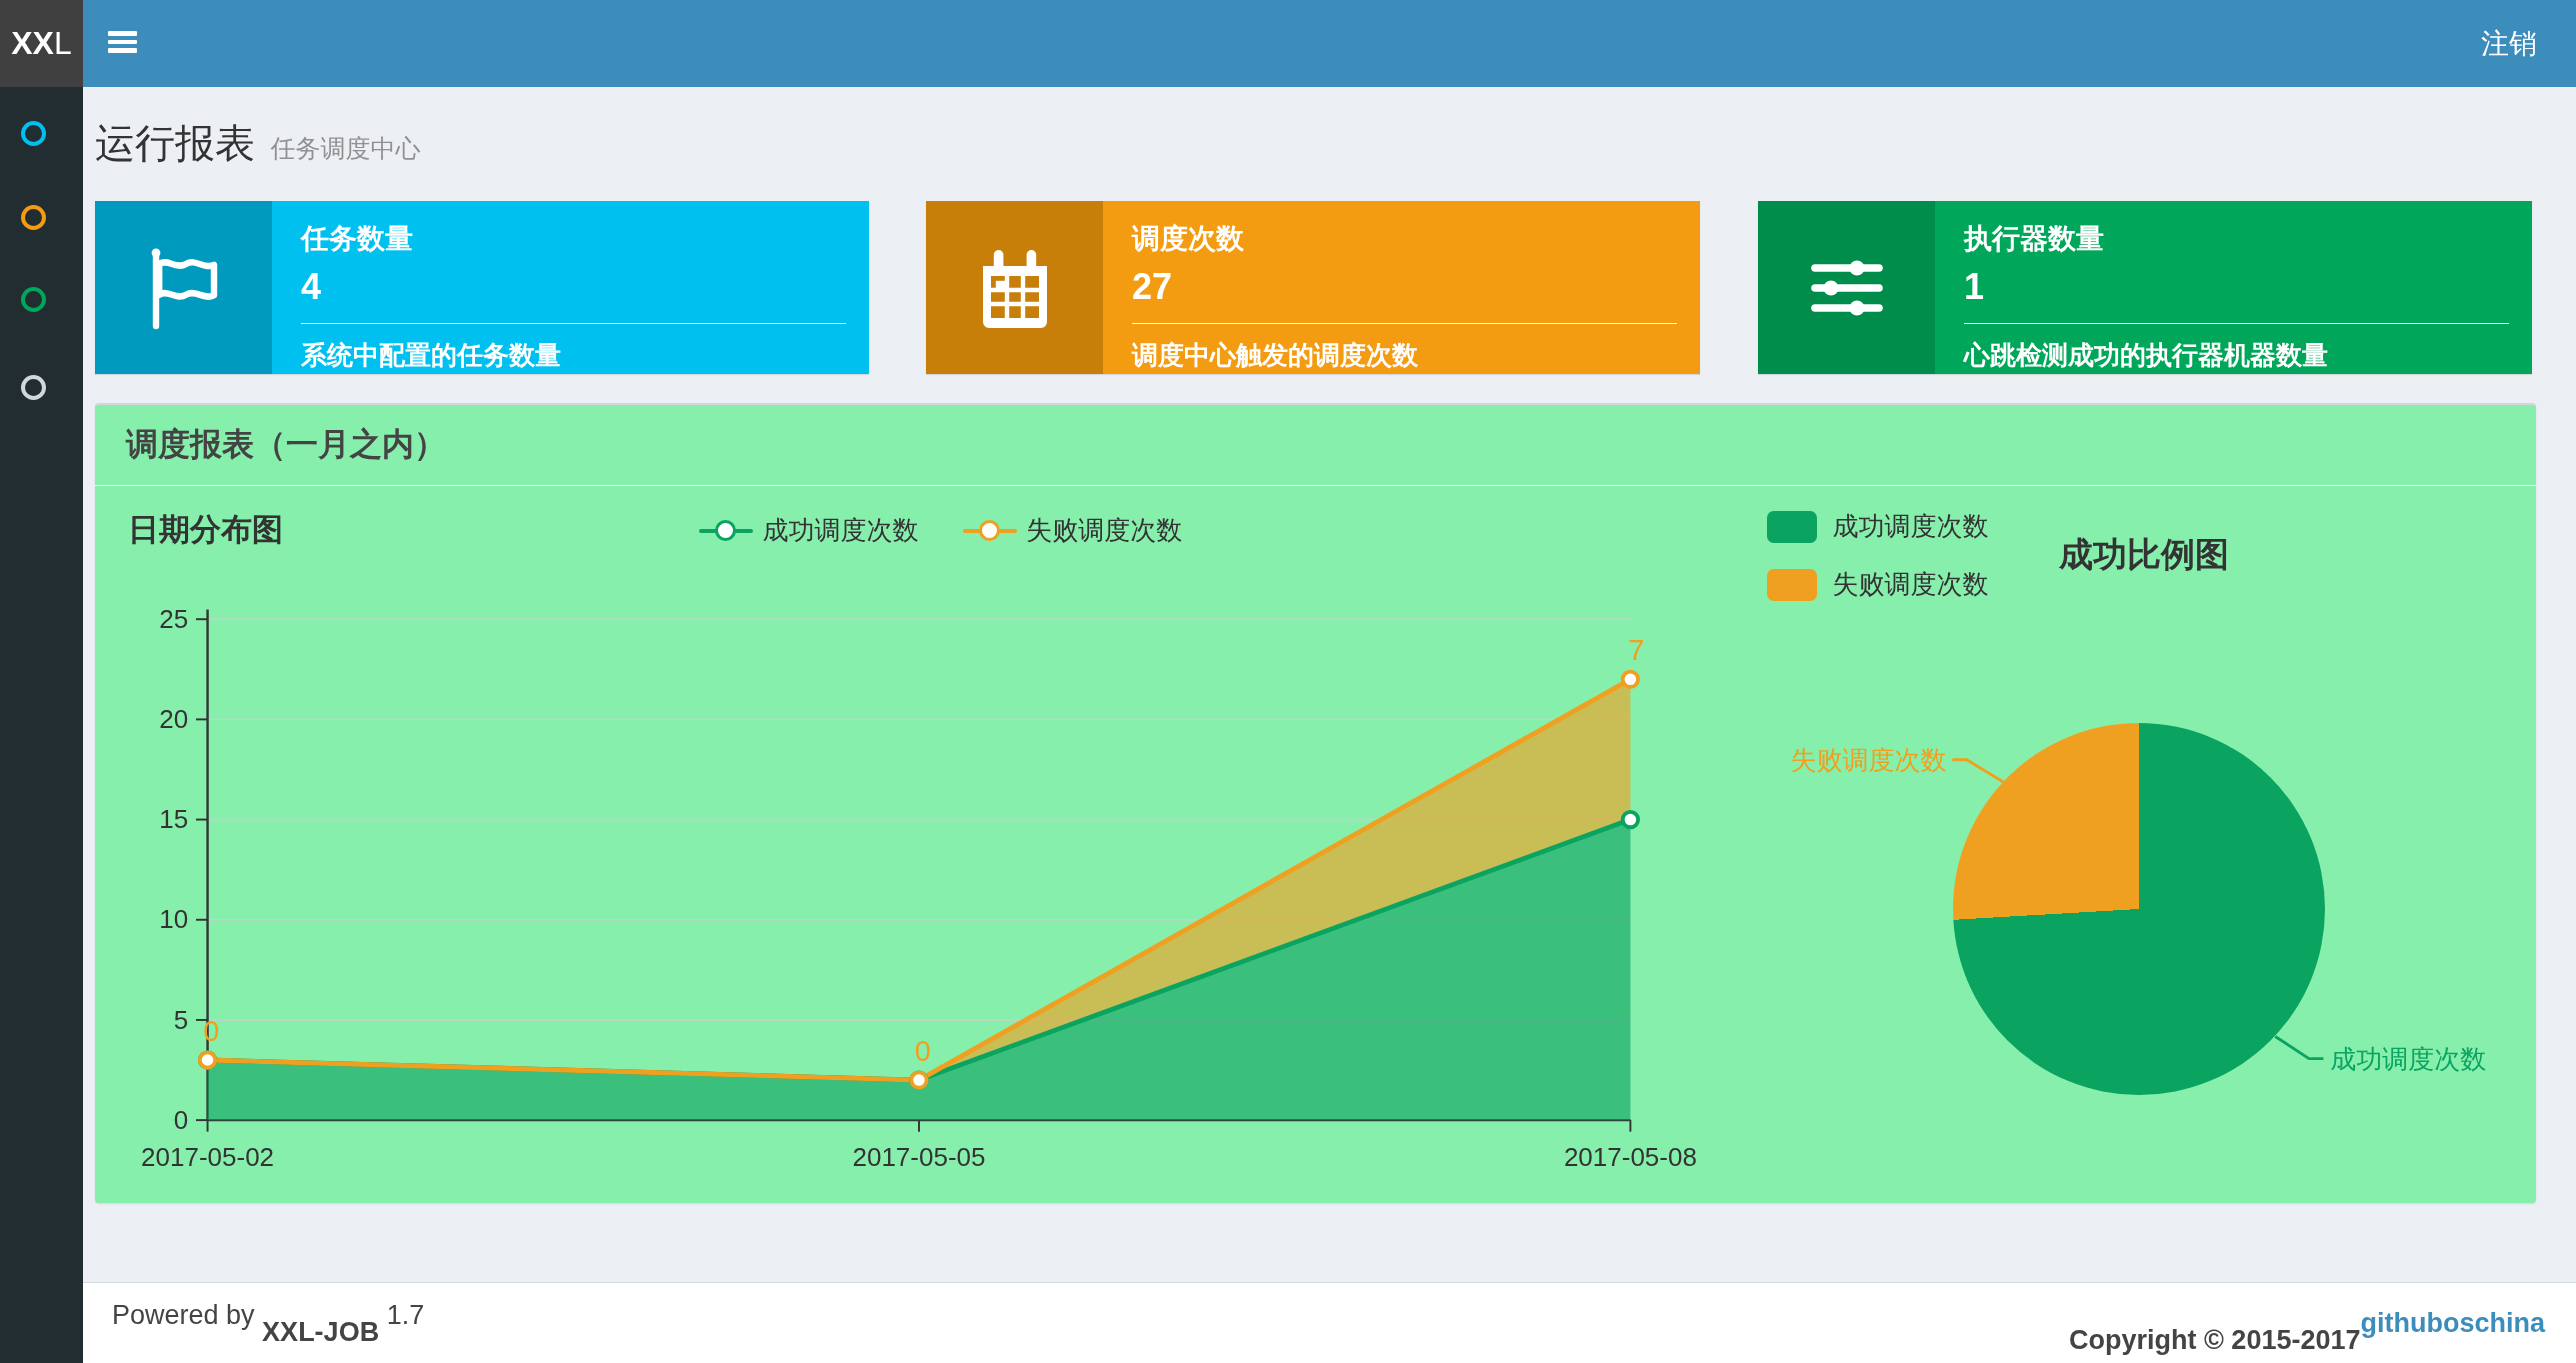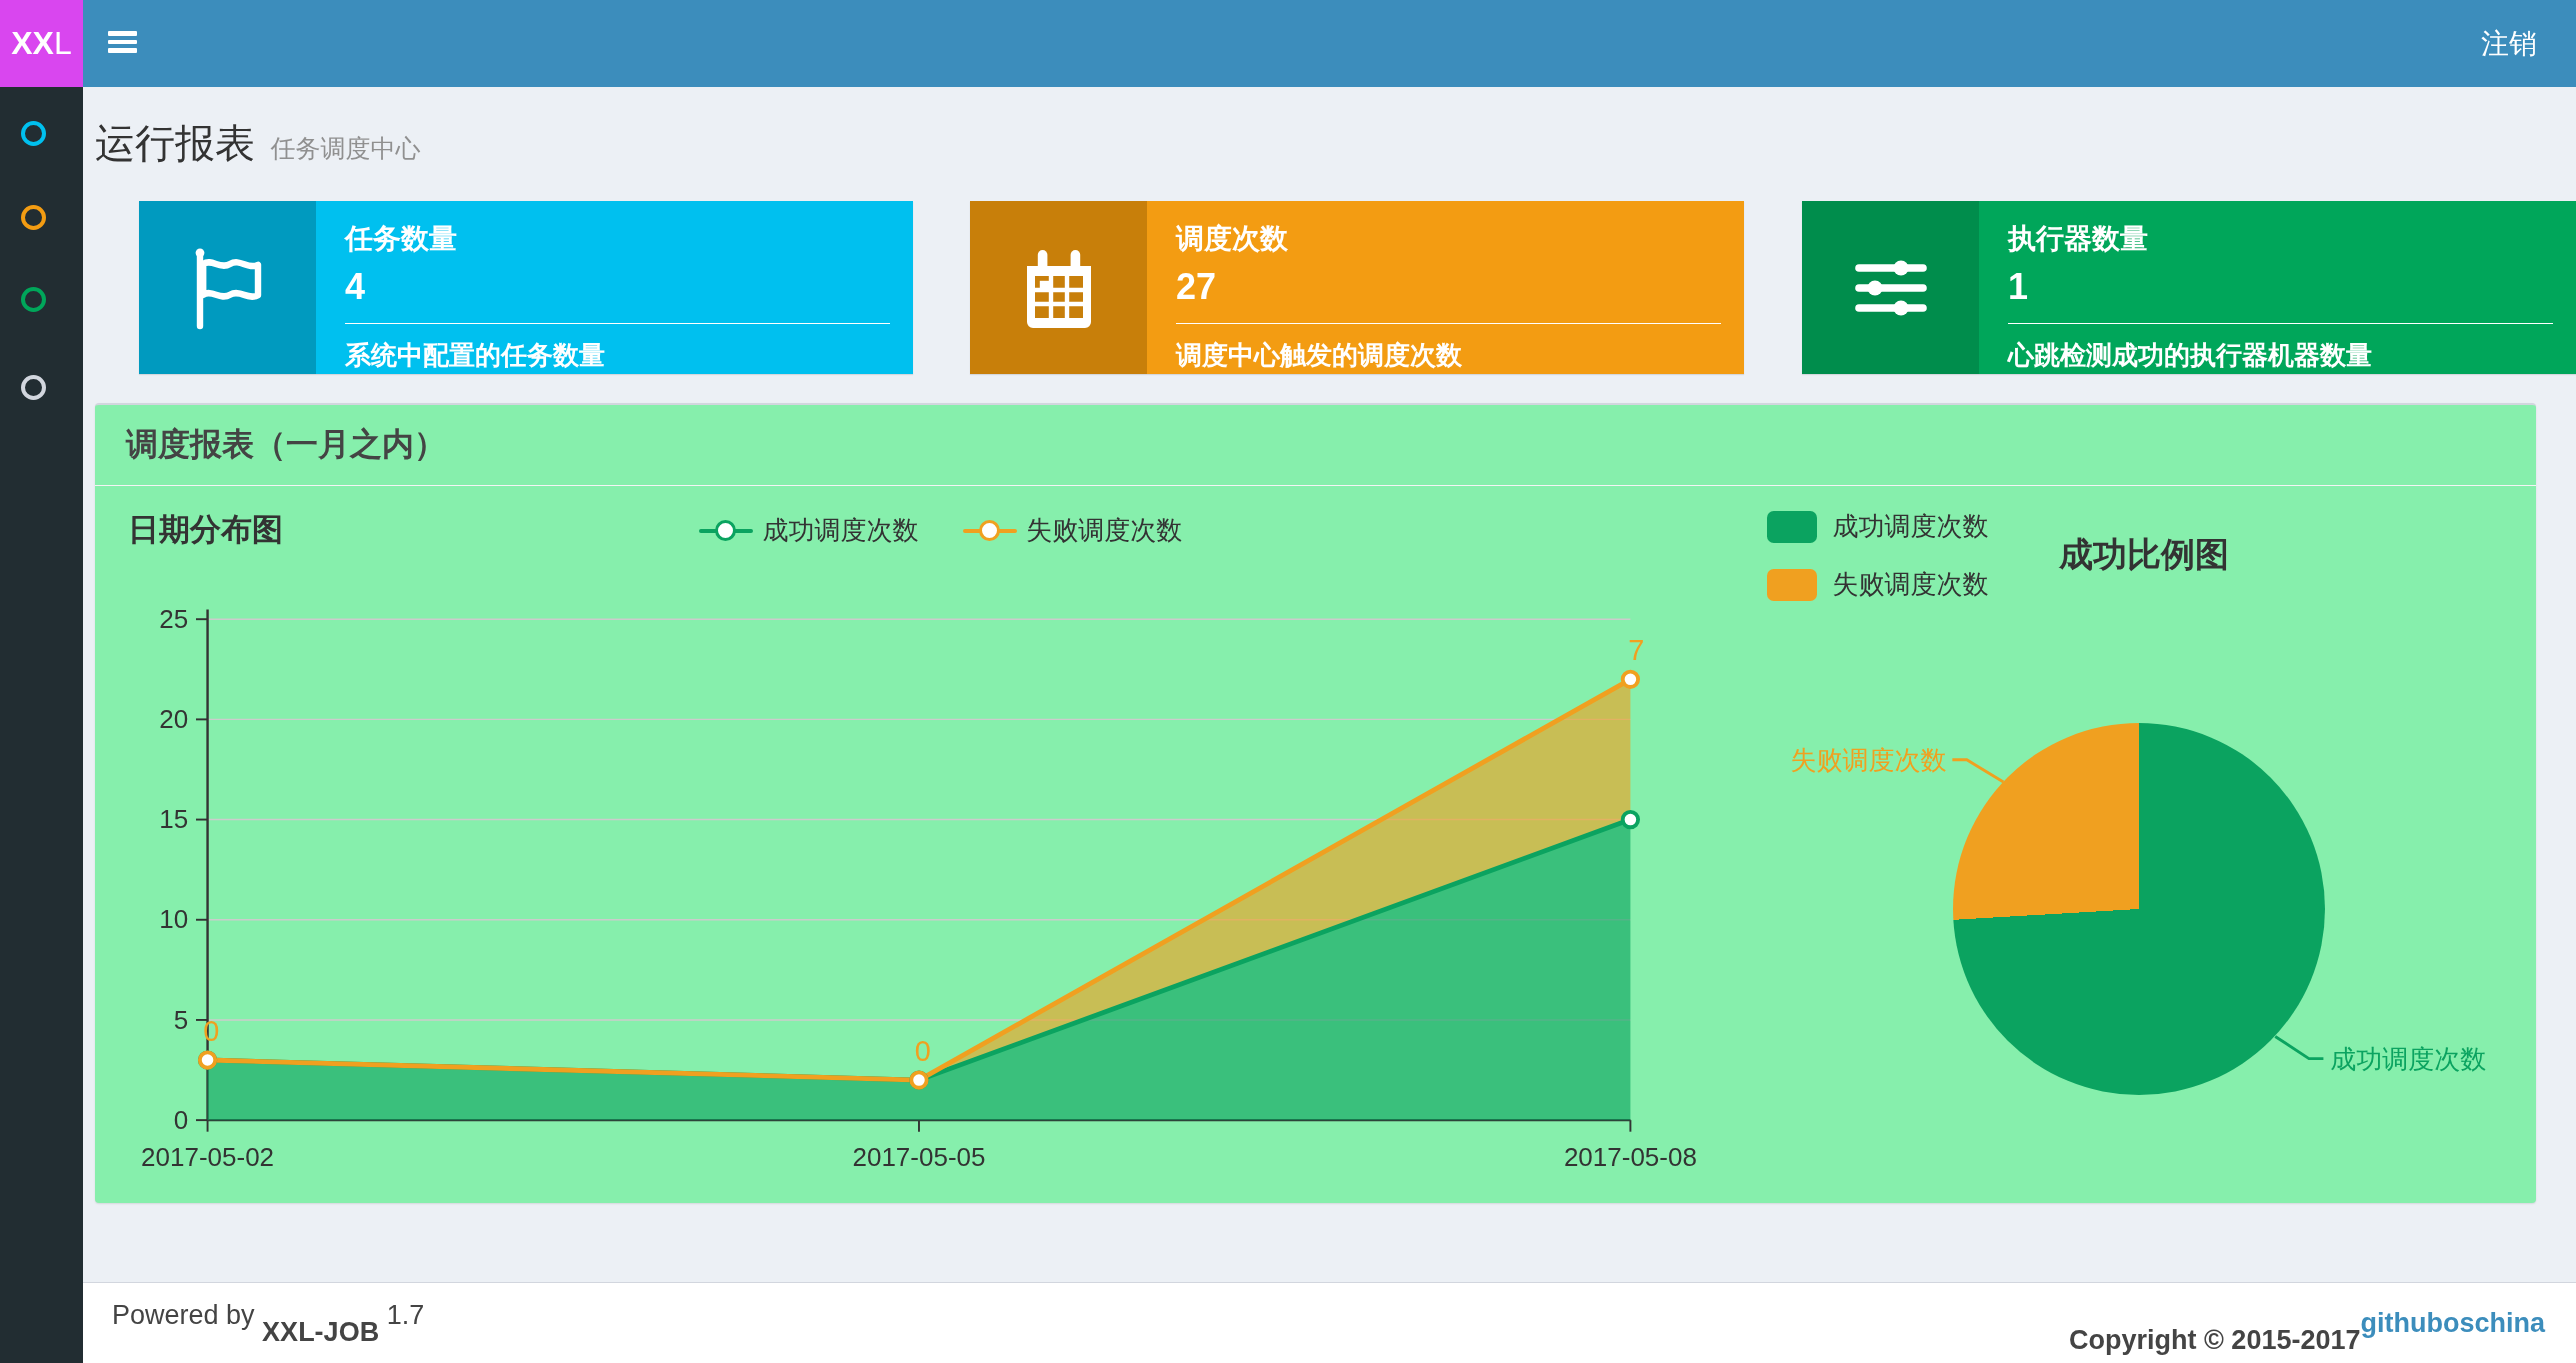--- a/index.html
+++ b/index.html
@@ -2,41 +2,41 @@
 <html><head>
 <meta charset="utf-8">
 <style>
   * { box-sizing: border-box; margin: 0; padding: 0; }
   html,body { margin:0; padding:0; }
   body { font-family: "Liberation Sans", "DejaVu Sans", sans-serif; background:#ecf0f5; }
   .app { position:relative; width:2576px; height:1363px; background:#ecf0f5; overflow:hidden; }
 
   
   .topbar { position:absolute; top:0; left:0; width:2576px; height:87px; background:#3c8dbc; z-index:10; }
-  .logo { position:absolute; left:0; top:0; width:83px; height:87px; background:#d946ef; color:#fff;
+  .logo { position:absolute; left:0; top:0; width:83px; height:87px; background:#404040; color:#fff;
           display:flex; align-items:center; justify-content:center; font-size:32px; letter-spacing:0; }
   .logo b { font-weight:700; }
   .logo span.lt { font-weight:300; }
   .hamburger { position:absolute; left:108px; top:31px; width:33px; height:25px; cursor:pointer; }
   .hamburger div { width:29px; height:4.8px; background:#fff; margin-bottom:3.9px; border-radius:1px; }
   .logout { position:absolute; right:39px; top:0; height:87px; display:flex; align-items:center;
             color:#fff; font-size:28px; cursor:pointer; }
 
   
   .sidebar { position:absolute; left:0; top:87px; width:83px; height:1276px; background:#222d32; z-index:9; }
   .side-circle { position:absolute; left:21px; width:25px; height:25px; border-radius:50%; border:4.8px solid #fff; cursor:pointer; }
 
   
   .content { position:absolute; left:66px; top:87px; width:2081px; height:1195px; }
   .page-title { position:absolute; left:29px; top:29px; white-space:nowrap; }
   .page-title .t { font-size:40px; color:#333; font-weight:500; }
   .page-title .s { font-size:25px; color:#909090; margin-left:15.4px; font-weight:400; }
 
   
-  .info-box { position:absolute; top:114px; width:774px; height:173px; display:flex; color:#fff; box-shadow:0 1px 1px rgba(0,0,0,0.1);margin-left:44px; }
+  .info-box { position:absolute; top:114px; width:774px; height:173px; display:flex; color:#fff; box-shadow:0 1px 1px rgba(0,0,0,0.1); }
   .ib-icon { width:177px; height:173px; flex:0 0 177px; display:flex; align-items:center; justify-content:center; }
   .ib-content { flex:1; padding:19px 23px 0 29px; overflow:hidden; }
   .ib-label { font-size:28px; font-weight:700; }
   .ib-value { font-size:36px; font-weight:700; margin-top:7.7px; }
   .ib-divider { height:0; border-top:1.9px solid #fff; margin:15.4px 0 13.5px 0; }
   .ib-desc { font-size:26px; font-weight:600; }
 
   
   .panel { position:absolute; left:29px; top:316px; width:2441px; height:800px; background:#86efac;
            border-top:2.9px solid #d2d6de; border-radius:4px; box-shadow:0 1px 1.9px rgba(0,0,0,0.1); }

